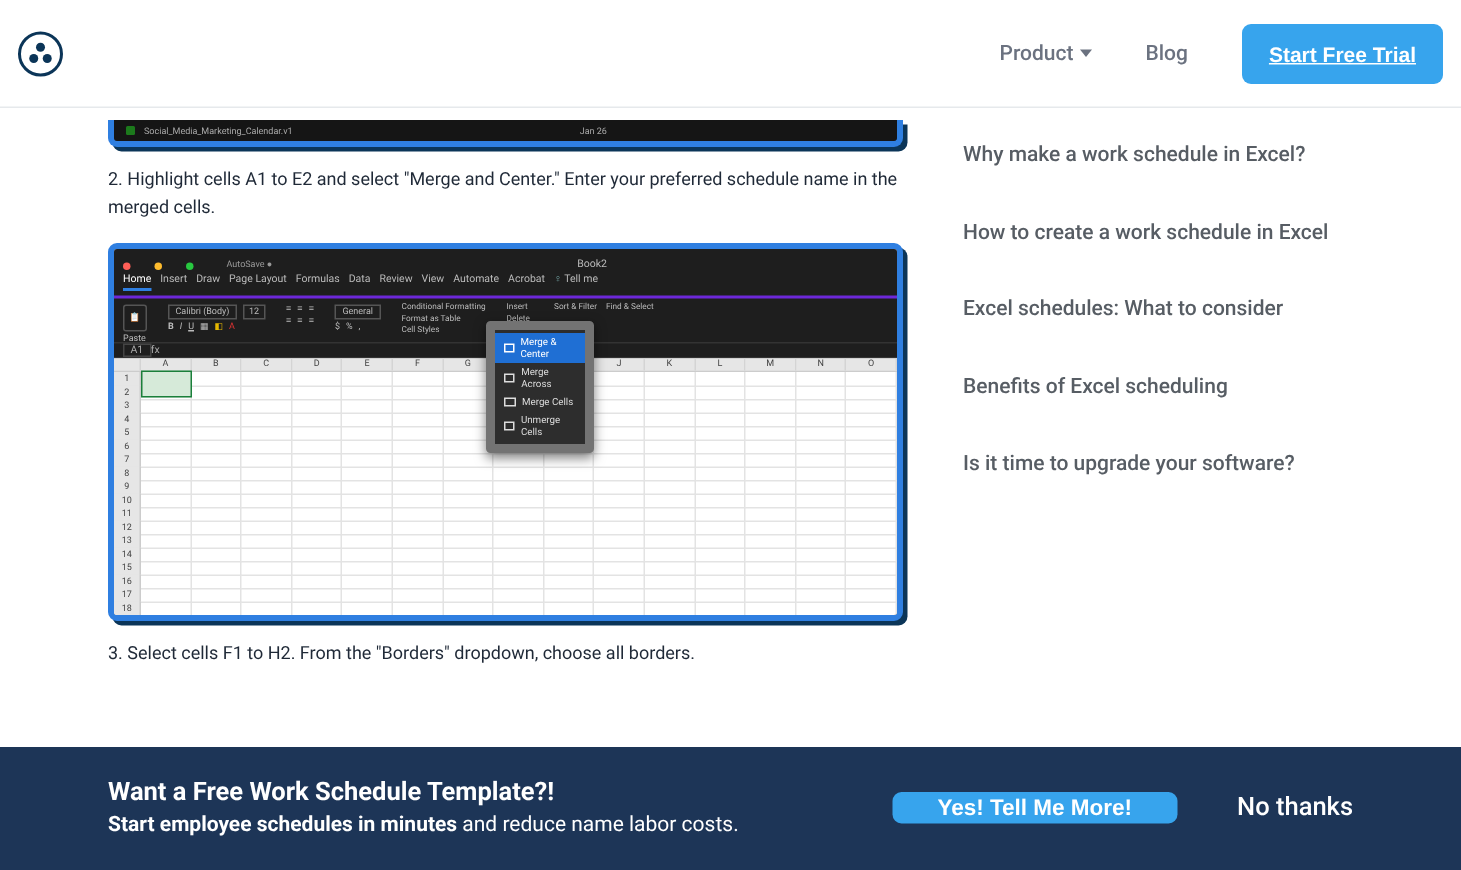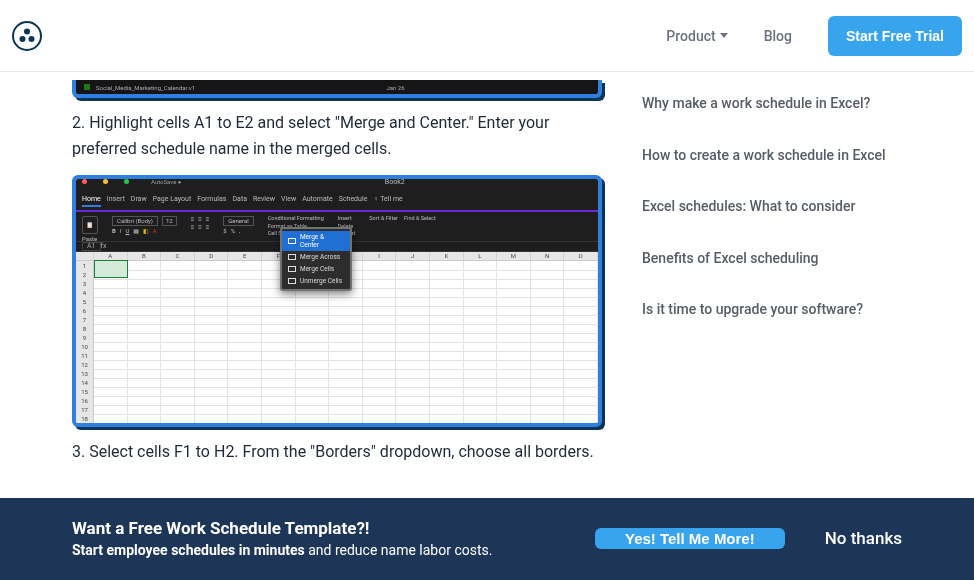--- a/index.html
+++ b/index.html
@@ -50,20 +50,21 @@
   }
   .btn-primary {
     background: #37a4ed;
     color: #fff;
     font-size: 14px;
     font-weight: 600;
     border-radius: 6px;
     padding: 12px 18px;
     cursor: pointer;
     border: none;
+    text-decoration: underline;
   }
   
   .main {
     display: flex;
     gap: 40px;
     padding: 8px 72px 0 72px;
     align-items: flex-start;
   }
   .content { flex: 1 1 auto; width: 560px; }
   .sidebar { flex: 0 0 260px; padding-top: 4px; }
@@ -71,21 +72,21 @@
     display: block;
     color: #575d64;
     font-size: 14px;
     font-weight: 500;
     padding: 10px 0 10px 0;
     margin-bottom: 12px;
     cursor: pointer;
     line-height: 1.4;
   }
   .step-text {
-    font-size: 16px;
+    font-size: 12px;
     color: #1f2937;
     line-height: 1.6;
     margin: 12px 0 14px 0;
   }
   
   .figure {
     border: 4px solid #2f7fe1;
     border-radius: 6px;
     background: #e6e6e6;
     overflow: hidden;
@@ -95,21 +96,21 @@
   .figure.small .bar { height:100%; display:flex; align-items:center; padding:0 8px; gap:6px; color:#aaa; font-size:6px;}
   .figure.small .bar .sq { width:6px;height:6px;background:#1c7a1c;border-radius:1px;}
   .excel {
     background: #1e1e1e;
     color: #ccc;
     font-size: 7px;
     line-height: 1;
   }
   .excel-titlebar {
     display: flex;
-    align-items: flex-start;
+    align-items: flex-end;
     height: 14px;
     padding: 0 6px;
     gap: 16px;
   }
   .dot { width:5px;height:5px;border-radius:50%;}
   .dot.r{background:#ff5f57;} .dot.y{background:#febc2e;} .dot.g{background:#28c840;}
   .excel-title { flex:1; text-align:center; color:#bbb; font-size:7px;}
   .excel-tabs {
     display:flex; gap:6px; padding: 3px 6px; border-bottom:2px solid #6d28d9;
   }
@@ -131,27 +132,28 @@
   .col-headers div:first-child { background:#e6e6e6;}
   .rows .r { display:grid; grid-template-columns: 18px repeat(15,1fr); height:9px;}
   .rows .r div { border-right:1px solid #e3e3e3; border-bottom:1px solid #e3e3e3; font-size:6px;}
   .rows .r div:first-child { background:#e6e6e6; text-align:center; color:#444; border-right:1px solid #ccc; line-height:9px;}
   .selection {
     position:absolute; border:1px solid #1b7f3a; background:rgba(27,127,58,0.05);
   }
   .merge-menu {
     position:absolute;
     background:#2d2d2d;
-    border:2px solid #737373;
+    border:6px solid #737373;
     border-radius:3px;
     padding:2px 0;
     width:72px;
     font-size:6.5px;
     color:#ddd;
     box-shadow:0 3px 8px rgba(0,0,0,.5);
+    margin-left:44px;
   }
   .merge-menu .mi { padding:2px 6px; display:flex; align-items:center; gap:4px;}
   .merge-menu .mi.active { background:#1f6fd4; color:#fff;}
   .merge-menu .mi .ic { width:8px; height:6px; border:1px solid currentColor; display:inline-block;}
   
   .promo {
     position:absolute;
     left:0; right:0; bottom:0;
     background:#1d3557;
     color:#fff;
@@ -227,21 +229,21 @@
         <div class="excel-tabs">
           <span class="active">Home</span>
           <span>Insert</span>
           <span>Draw</span>
           <span>Page Layout</span>
           <span>Formulas</span>
           <span>Data</span>
           <span>Review</span>
           <span>View</span>
           <span>Automate</span>
-          <span>Schedule</span>
+          <span>Acrobat</span>
           <span style="color:#7aa;">♀ <span>Tell me</span></span>
         </div>
         <div class="excel-ribbon">
           <div class="ribbon-group">
             <div style="width:16px;height:18px;border:1px solid #555;border-radius:2px;display:flex;align-items:center;justify-content:center;">📋</div>
             <span>Paste</span>
           </div>
           <div class="ribbon-group">
             <div class="row">
               <span style="border:1px solid #555;padding:1px 4px;">Calibri (Body)</span>

